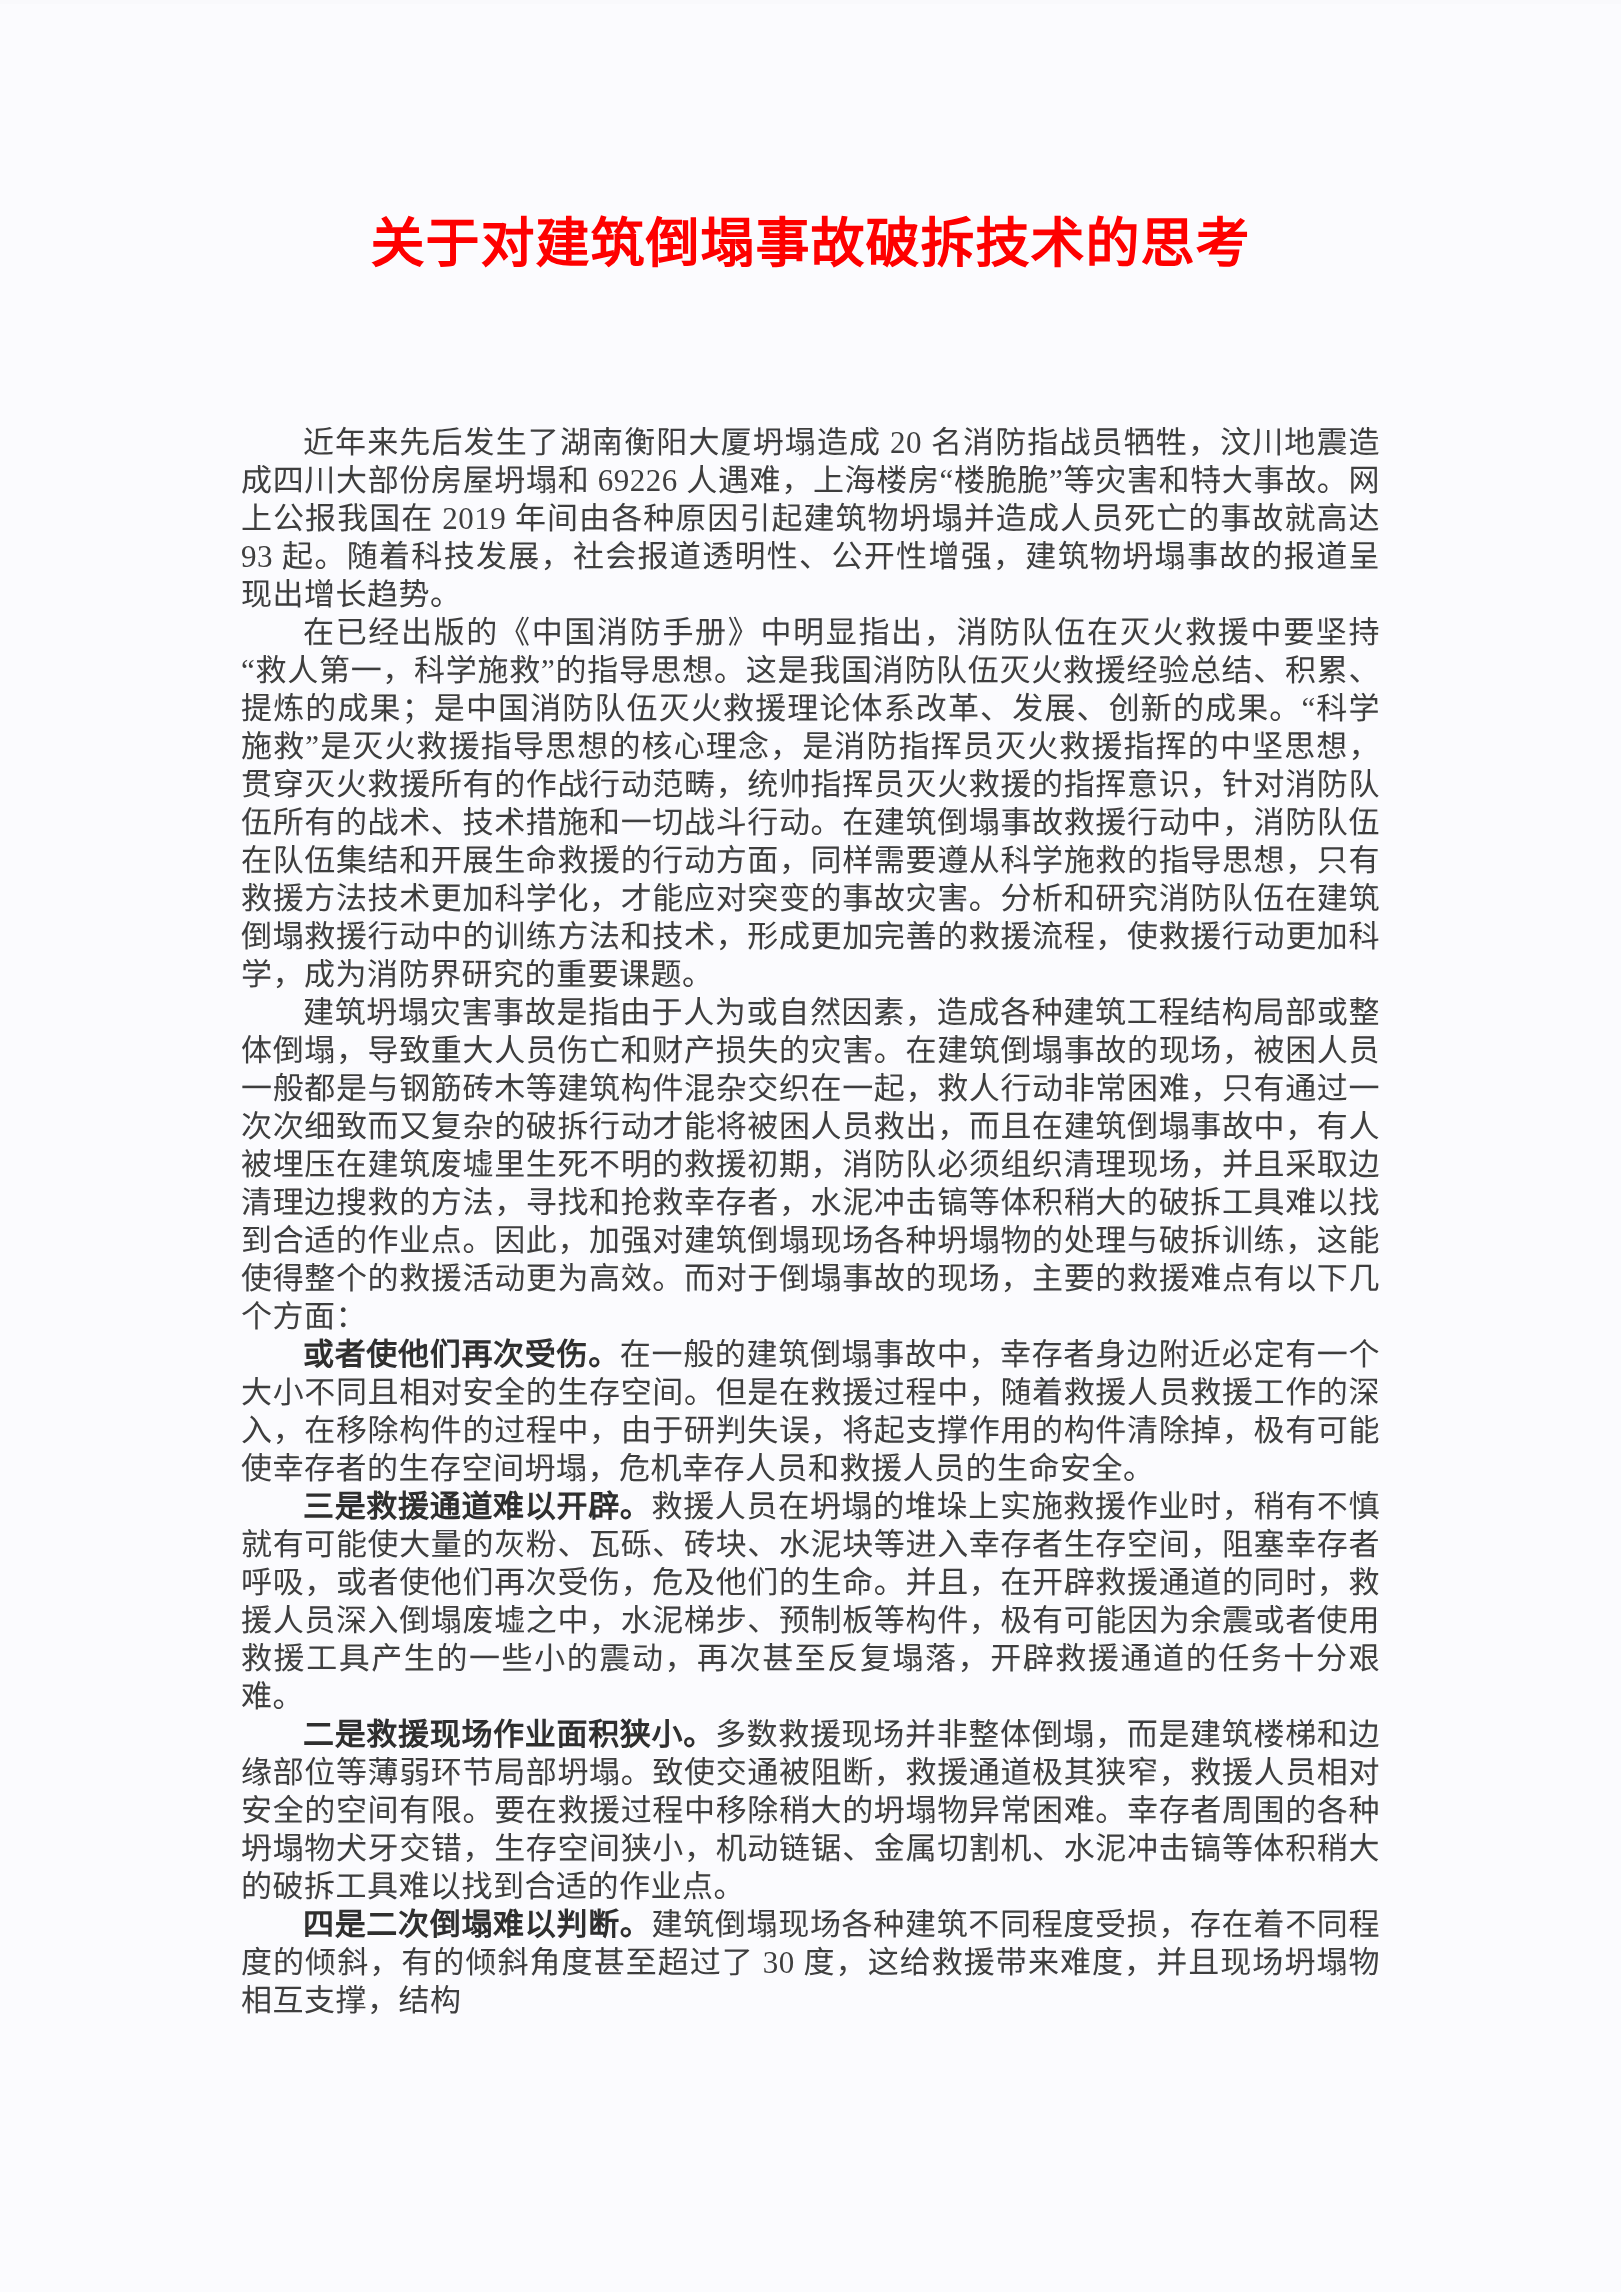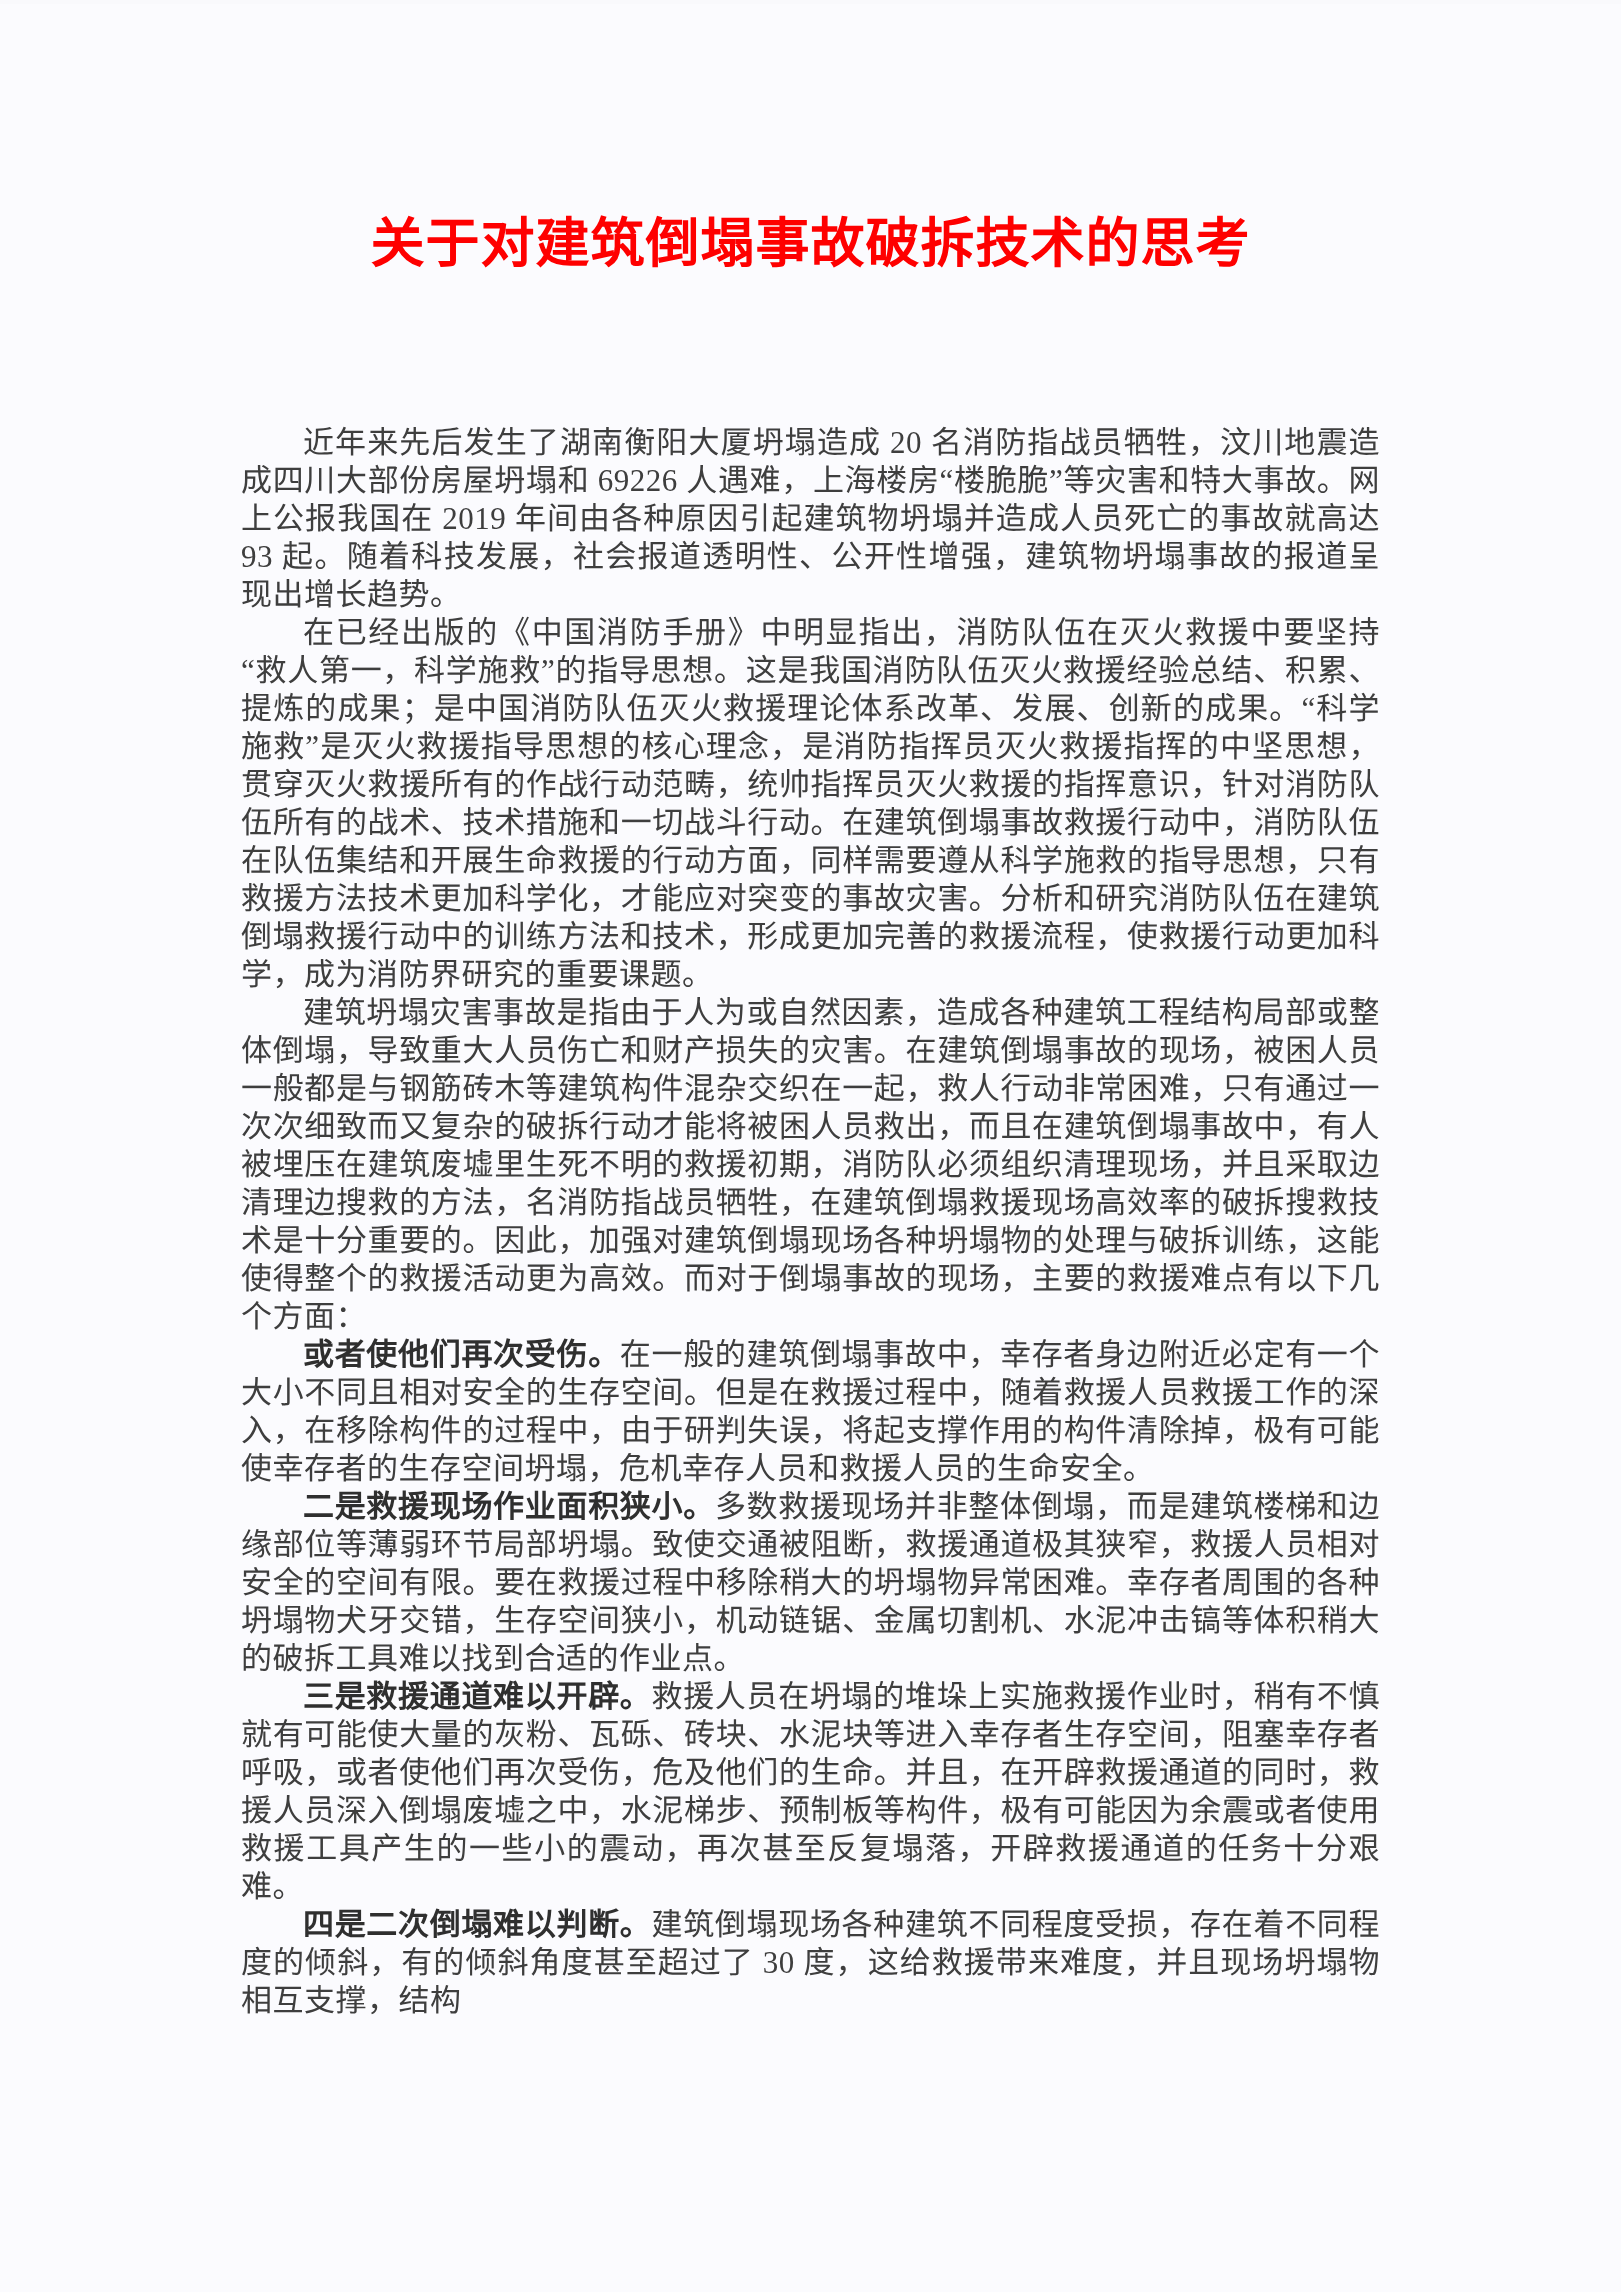--- a/index.html
+++ b/index.html
@@ -50,20 +50,20 @@
   }
 </style>
 </head>
 <body>
 
 <div class="page">
   <h1 class="doc-title">关于对建筑倒塌事故破拆技术的思考</h1>
   <div class="doc-content">
       <p>近年来先后发生了湖南衡阳大厦坍塌造成 20 名消防指战员牺牲，汶川地震造成四川大部份房屋坍塌和 69226 人遇难，上海楼房“楼脆脆”等灾害和特大事故。网上公报我国在 2019 年间由各种原因引起建筑物坍塌并造成人员死亡的事故就高达 93 起。随着科技发展，社会报道透明性、公开性增强，建筑物坍塌事故的报道呈现出增长趋势。</p>
       <p>在已经出版的《中国消防手册》中明显指出，消防队伍在灭火救援中要坚持“救人第一，科学施救”的指导思想。这是我国消防队伍灭火救援经验总结、积累、提炼的成果；是中国消防队伍灭火救援理论体系改革、发展、创新的成果。“科学施救”是灭火救援指导思想的核心理念，是消防指挥员灭火救援指挥的中坚思想，贯穿灭火救援所有的作战行动范畴，统帅指挥员灭火救援的指挥意识，针对消防队伍所有的战术、技术措施和一切战斗行动。在建筑倒塌事故救援行动中，消防队伍在队伍集结和开展生命救援的行动方面，同样需要遵从科学施救的指导思想，只有救援方法技术更加科学化，才能应对突变的事故灾害。分析和研究消防队伍在建筑倒塌救援行动中的训练方法和技术，形成更加完善的救援流程，使救援行动更加科学，成为消防界研究的重要课题。</p>
-      <p>建筑坍塌灾害事故是指由于人为或自然因素，造成各种建筑工程结构局部或整体倒塌，导致重大人员伤亡和财产损失的灾害。在建筑倒塌事故的现场，被困人员一般都是与钢筋砖木等建筑构件混杂交织在一起，救人行动非常困难，只有通过一次次细致而又复杂的破拆行动才能将被困人员救出，而且在建筑倒塌事故中，有人被埋压在建筑废墟里生死不明的救援初期，消防队必须组织清理现场，并且采取边清理边搜救的方法，名消防指战员牺牲，在建筑倒塌救援现场高效率的破拆搜救技术是十分重要的。因此，加强对建筑倒塌现场各种坍塌物的处理与破拆训练，这能使得整个的救援活动更为高效。而对于倒塌事故的现场，主要的救援难点有以下几个方面：</p>
+      <p>建筑坍塌灾害事故是指由于人为或自然因素，造成各种建筑工程结构局部或整体倒塌，导致重大人员伤亡和财产损失的灾害。在建筑倒塌事故的现场，被困人员一般都是与钢筋砖木等建筑构件混杂交织在一起，救人行动非常困难，只有通过一次次细致而又复杂的破拆行动才能将被困人员救出，而且在建筑倒塌事故中，有人被埋压在建筑废墟里生死不明的救援初期，消防队必须组织清理现场，并且采取边清理边搜救的方法，寻找和抢救幸存者，水泥冲击镐等体积稍大的破拆工具难以找到合适的作业点。因此，加强对建筑倒塌现场各种坍塌物的处理与破拆训练，这能使得整个的救援活动更为高效。而对于倒塌事故的现场，主要的救援难点有以下几个方面：</p>
       <p><b class="lead">或者使他们再次受伤。</b>在一般的建筑倒塌事故中，幸存者身边附近必定有一个大小不同且相对安全的生存空间。但是在救援过程中，随着救援人员救援工作的深入，在移除构件的过程中，由于研判失误，将起支撑作用的构件清除掉，极有可能使幸存者的生存空间坍塌，危机幸存人员和救援人员的生命安全。</p>
+      <p><b class="lead">三是救援通道难以开辟。</b>救援人员在坍塌的堆垛上实施救援作业时，稍有不慎就有可能使大量的灰粉、瓦砾、砖块、水泥块等进入幸存者生存空间，阻塞幸存者呼吸，或者使他们再次受伤，危及他们的生命。并且，在开辟救援通道的同时，救援人员深入倒塌废墟之中，水泥梯步、预制板等构件，极有可能因为余震或者使用救援工具产生的一些小的震动，再次甚至反复塌落，开辟救援通道的任务十分艰难。</p>
       <p><b class="lead">二是救援现场作业面积狭小。</b>多数救援现场并非整体倒塌，而是建筑楼梯和边缘部位等薄弱环节局部坍塌。致使交通被阻断，救援通道极其狭窄，救援人员相对安全的空间有限。要在救援过程中移除稍大的坍塌物异常困难。幸存者周围的各种坍塌物犬牙交错，生存空间狭小，机动链锯、金属切割机、水泥冲击镐等体积稍大的破拆工具难以找到合适的作业点。</p>
-      <p><b class="lead">三是救援通道难以开辟。</b>救援人员在坍塌的堆垛上实施救援作业时，稍有不慎就有可能使大量的灰粉、瓦砾、砖块、水泥块等进入幸存者生存空间，阻塞幸存者呼吸，或者使他们再次受伤，危及他们的生命。并且，在开辟救援通道的同时，救援人员深入倒塌废墟之中，水泥梯步、预制板等构件，极有可能因为余震或者使用救援工具产生的一些小的震动，再次甚至反复塌落，开辟救援通道的任务十分艰难。</p>
       <p><b class="lead">四是二次倒塌难以判断。</b>建筑倒塌现场各种建筑不同程度受损，存在着不同程度的倾斜，有的倾斜角度甚至超过了 30 度，这给救援带来难度，并且现场坍塌物相互支撑，结构</p>
     </div>
 </div>
 
 
 </body></html>

